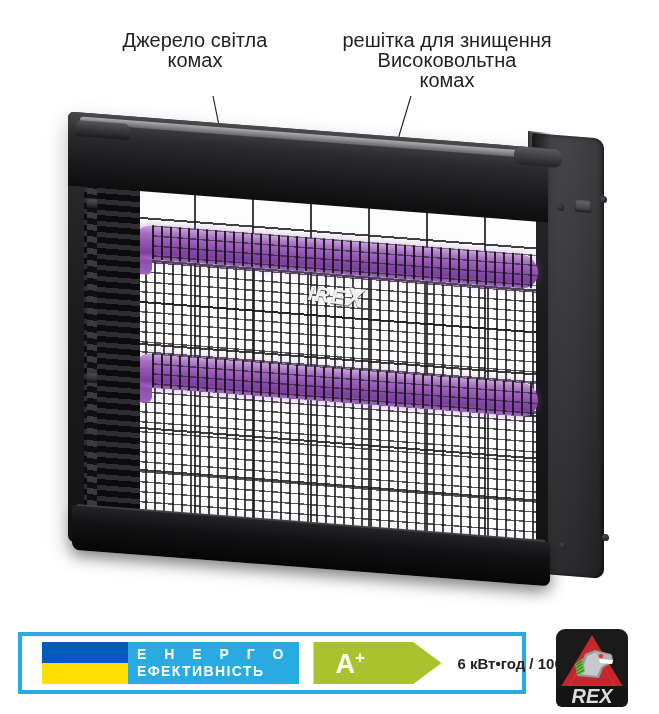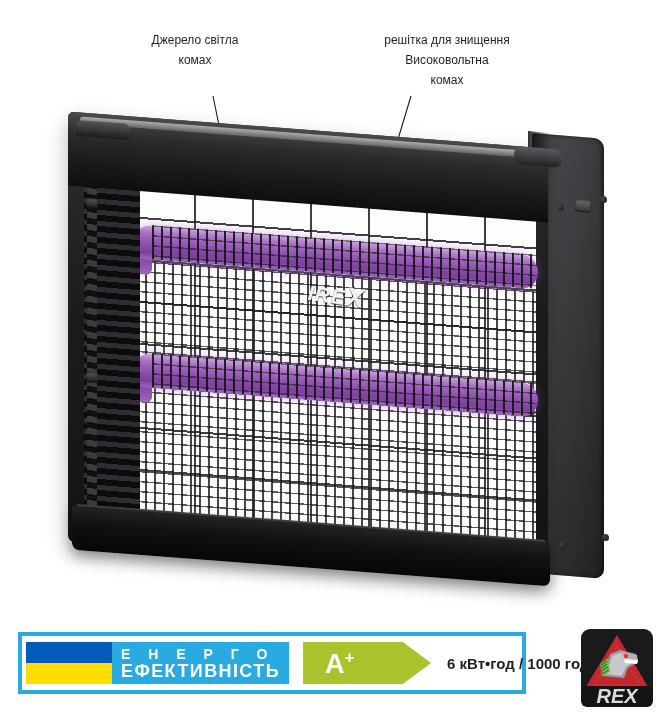--- a/index.html
+++ b/index.html
@@ -3,21 +3,21 @@
 <meta charset="utf-8">
 <style>
   html,body{margin:0;padding:0;}
   body{
     width:659px;height:714px;background:#ffffff;overflow:hidden;position:relative;
     font-family:"Liberation Sans","DejaVu Sans",sans-serif;
   }
   .stage{position:absolute;inset:0;}
 
   
-  .callout{position:absolute;text-align:center;color:#231f20;font-size:12px;line-height:20px;}
+  .callout{position:absolute;text-align:center;color:#231f20;font-size:20px;line-height:20px;}
   #callout-left{left:86px;top:30px;width:218px;}
   #callout-right{left:340px;top:30px;width:214px;}
   .callout-line{display:block;white-space:nowrap;}
 
   .leader{position:absolute;overflow:visible;pointer-events:none;}
 
   
   .device{position:absolute;left:62px;top:112px;width:545px;height:480px;}
 
   
@@ -148,45 +148,45 @@
   }
   .corner-top-right{
     position:absolute;left:452px;top:36px;width:48px;height:18px;border-radius:8px;
     background:linear-gradient(180deg,#5a5a5f,#232326);transform:skewY(4.6deg);
   }
 
   
   .energy-label{
     position:absolute;left:18px;top:632px;width:508px;height:62px;
     border:4px solid #29abe2;background:#ffffff;box-sizing:border-box;
-    display:flex;align-items:center;padding:6px 4px;
+    display:flex;align-items:center;padding:6px 20px;
   }
   .flag{width:86px;height:42px;flex:0 0 auto;}
   .flag .blue{height:50%;background:#005bbb;}
   .flag .yellow{height:50%;background:#ffdd00;}
   .energo-block{
     background:#29abe2;color:#ffffff;height:42px;flex:0 0 auto;
     display:flex;flex-direction:column;justify-content:center;padding:0 9px;box-sizing:border-box;
   }
   .energo-1{font-size:14px;font-weight:700;letter-spacing:7px;line-height:17px;}
-  .energo-2{font-size:18px;font-weight:700;letter-spacing:1.4px;line-height:17px;}
+  .energo-2{font-size:14px;font-weight:700;letter-spacing:1.4px;line-height:17px;}
   .arrow-wrap{position:relative;height:42px;width:128px;flex:0 0 auto;margin-left:14px;}
   .arrow{
     position:absolute;inset:0;background:#aac22b;
     clip-path:polygon(0 0,78% 0,100% 50%,78% 100%,0 100%);
     display:flex;align-items:center;
   }
   .arrow-text{color:#ffffff;font-size:27px;font-weight:700;padding-left:22px;line-height:1;}
   .arrow-text sup{font-size:17px;font-weight:700;vertical-align:super;}
   .consumption{
     margin-left:16px;color:#231f20;font-size:15px;font-weight:700;white-space:nowrap;
   }
 
   
-  .logo-badge{position:absolute;left:580px;top:628px;width:74px;height:80px;}
+  .logo-badge{position:absolute;left:555px;top:628px;width:74px;height:80px;}
 </style>
 </head>
 <body>
 
 <div class="stage">
 
   <div class="callout" id="callout-left">
     <span class="callout-line">Джерело світла</span>
     <span class="callout-line">комах</span>
   </div>

